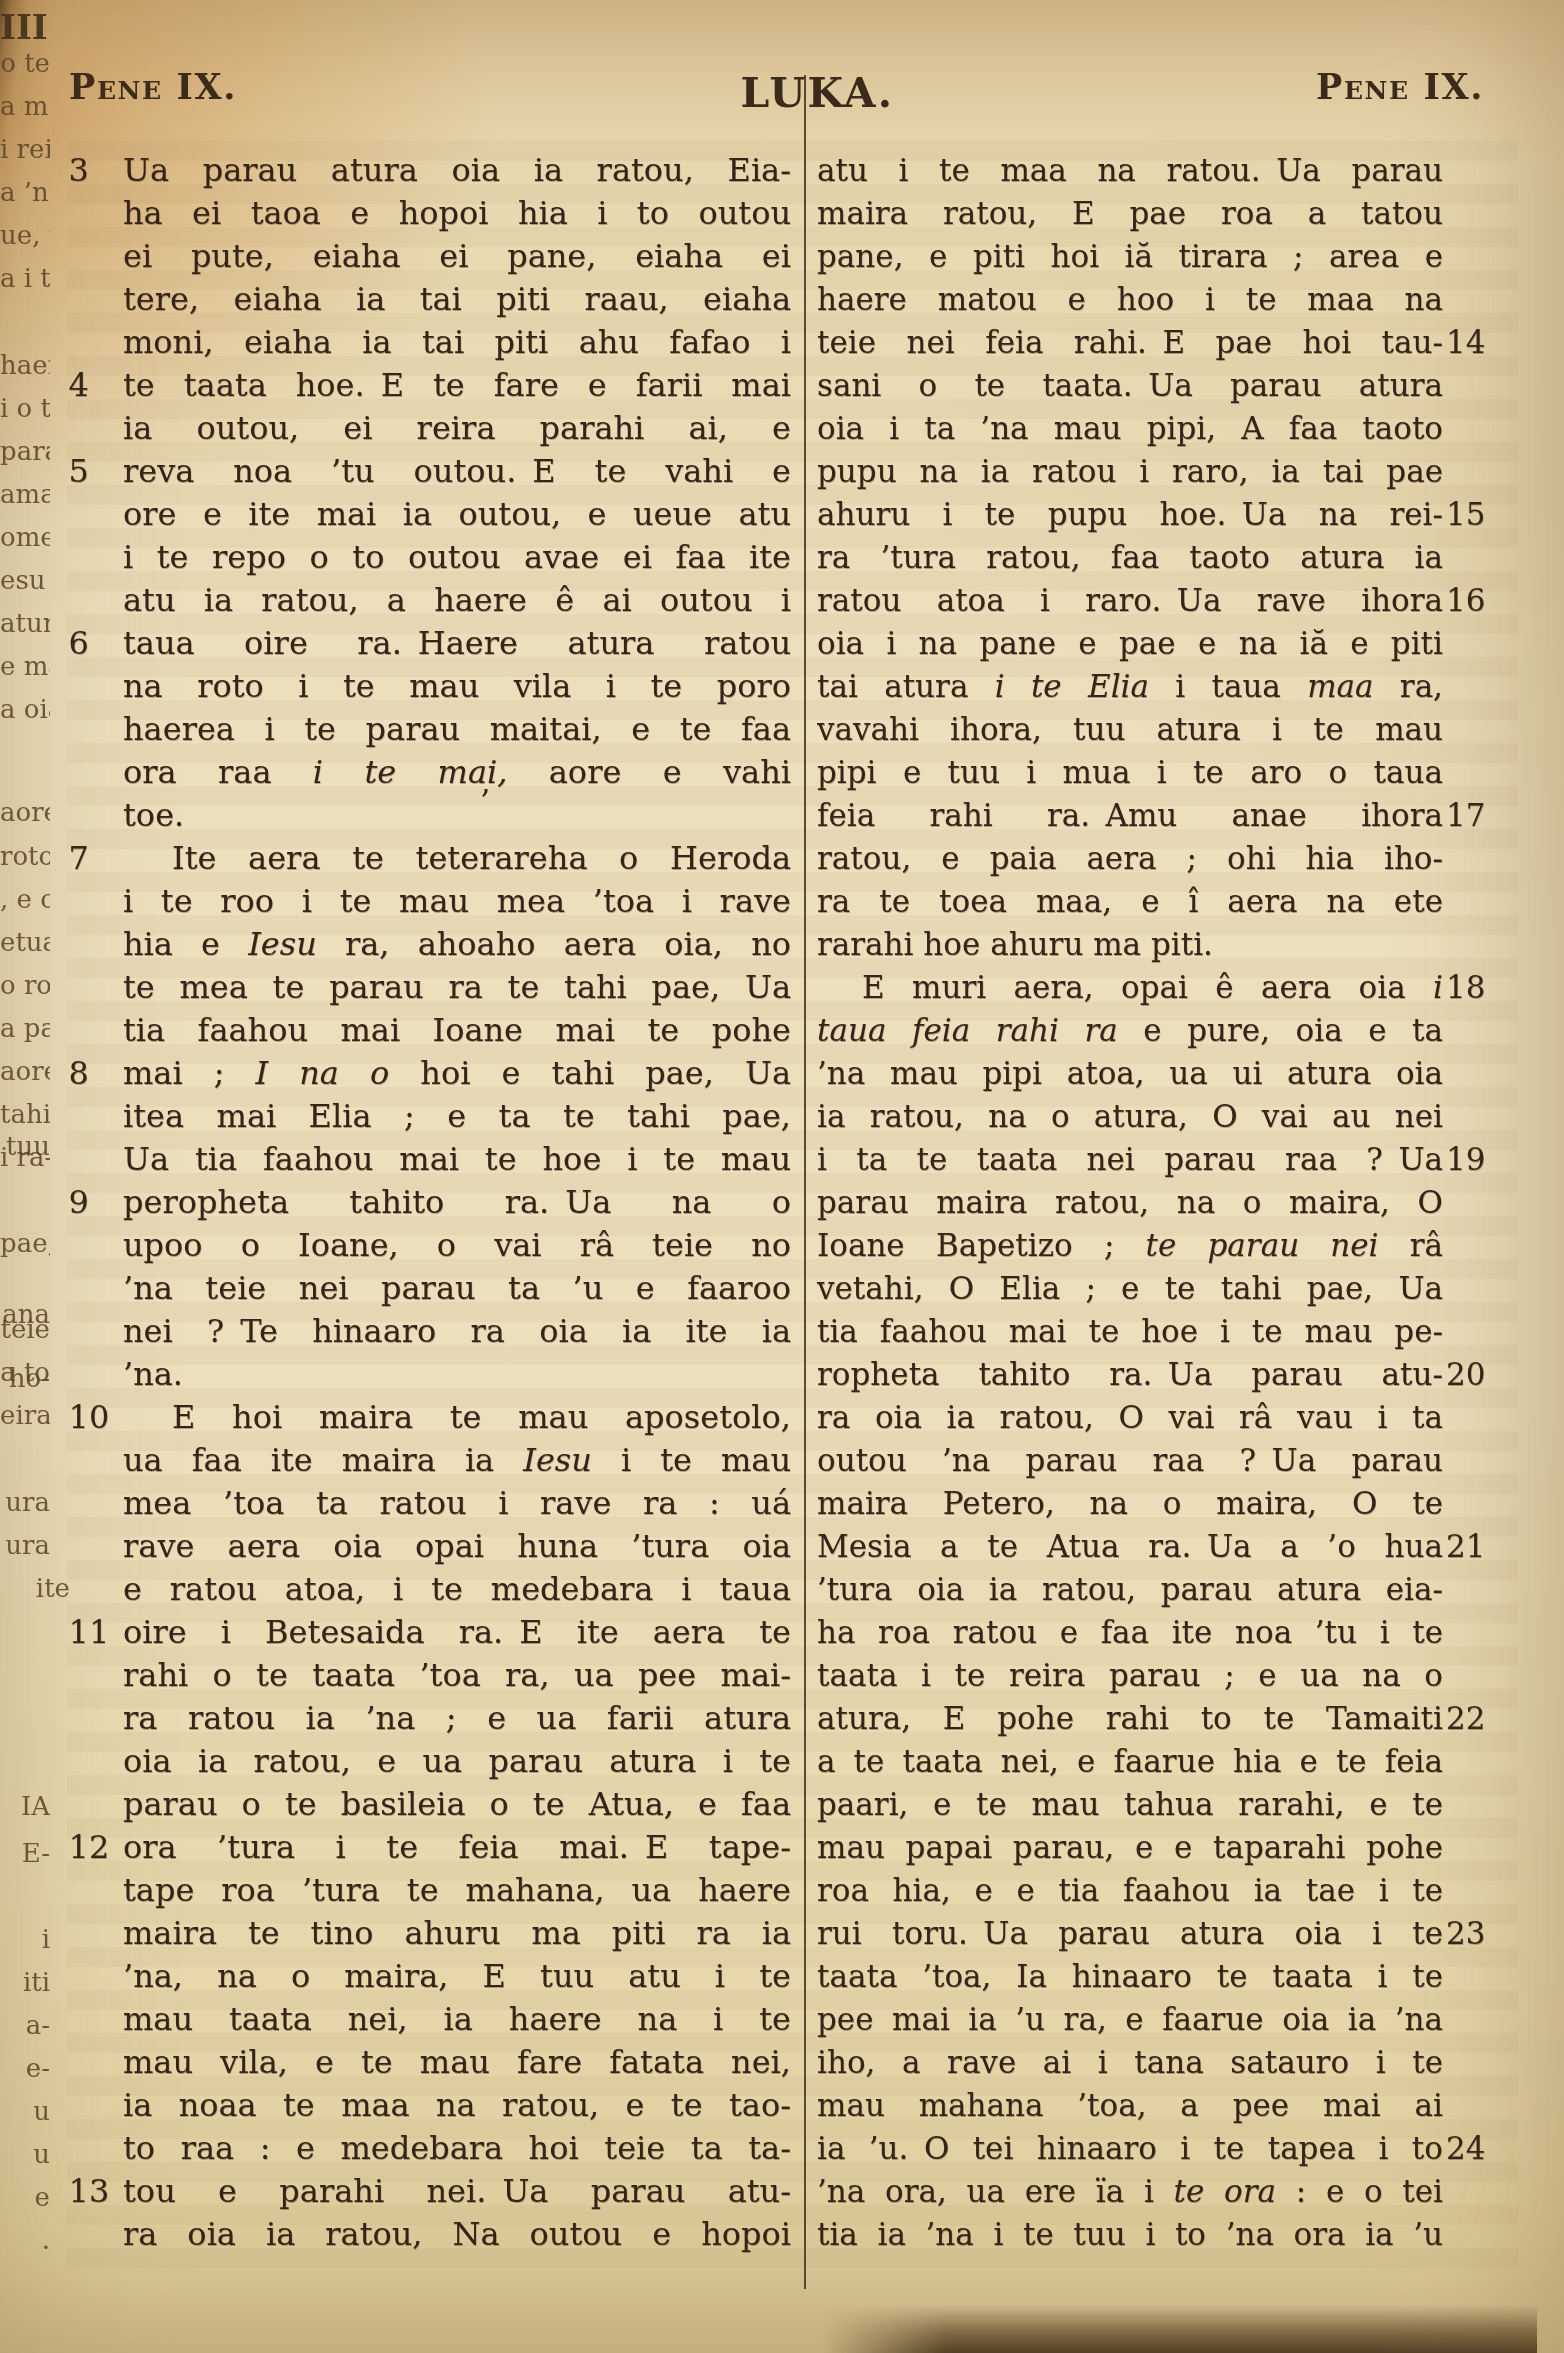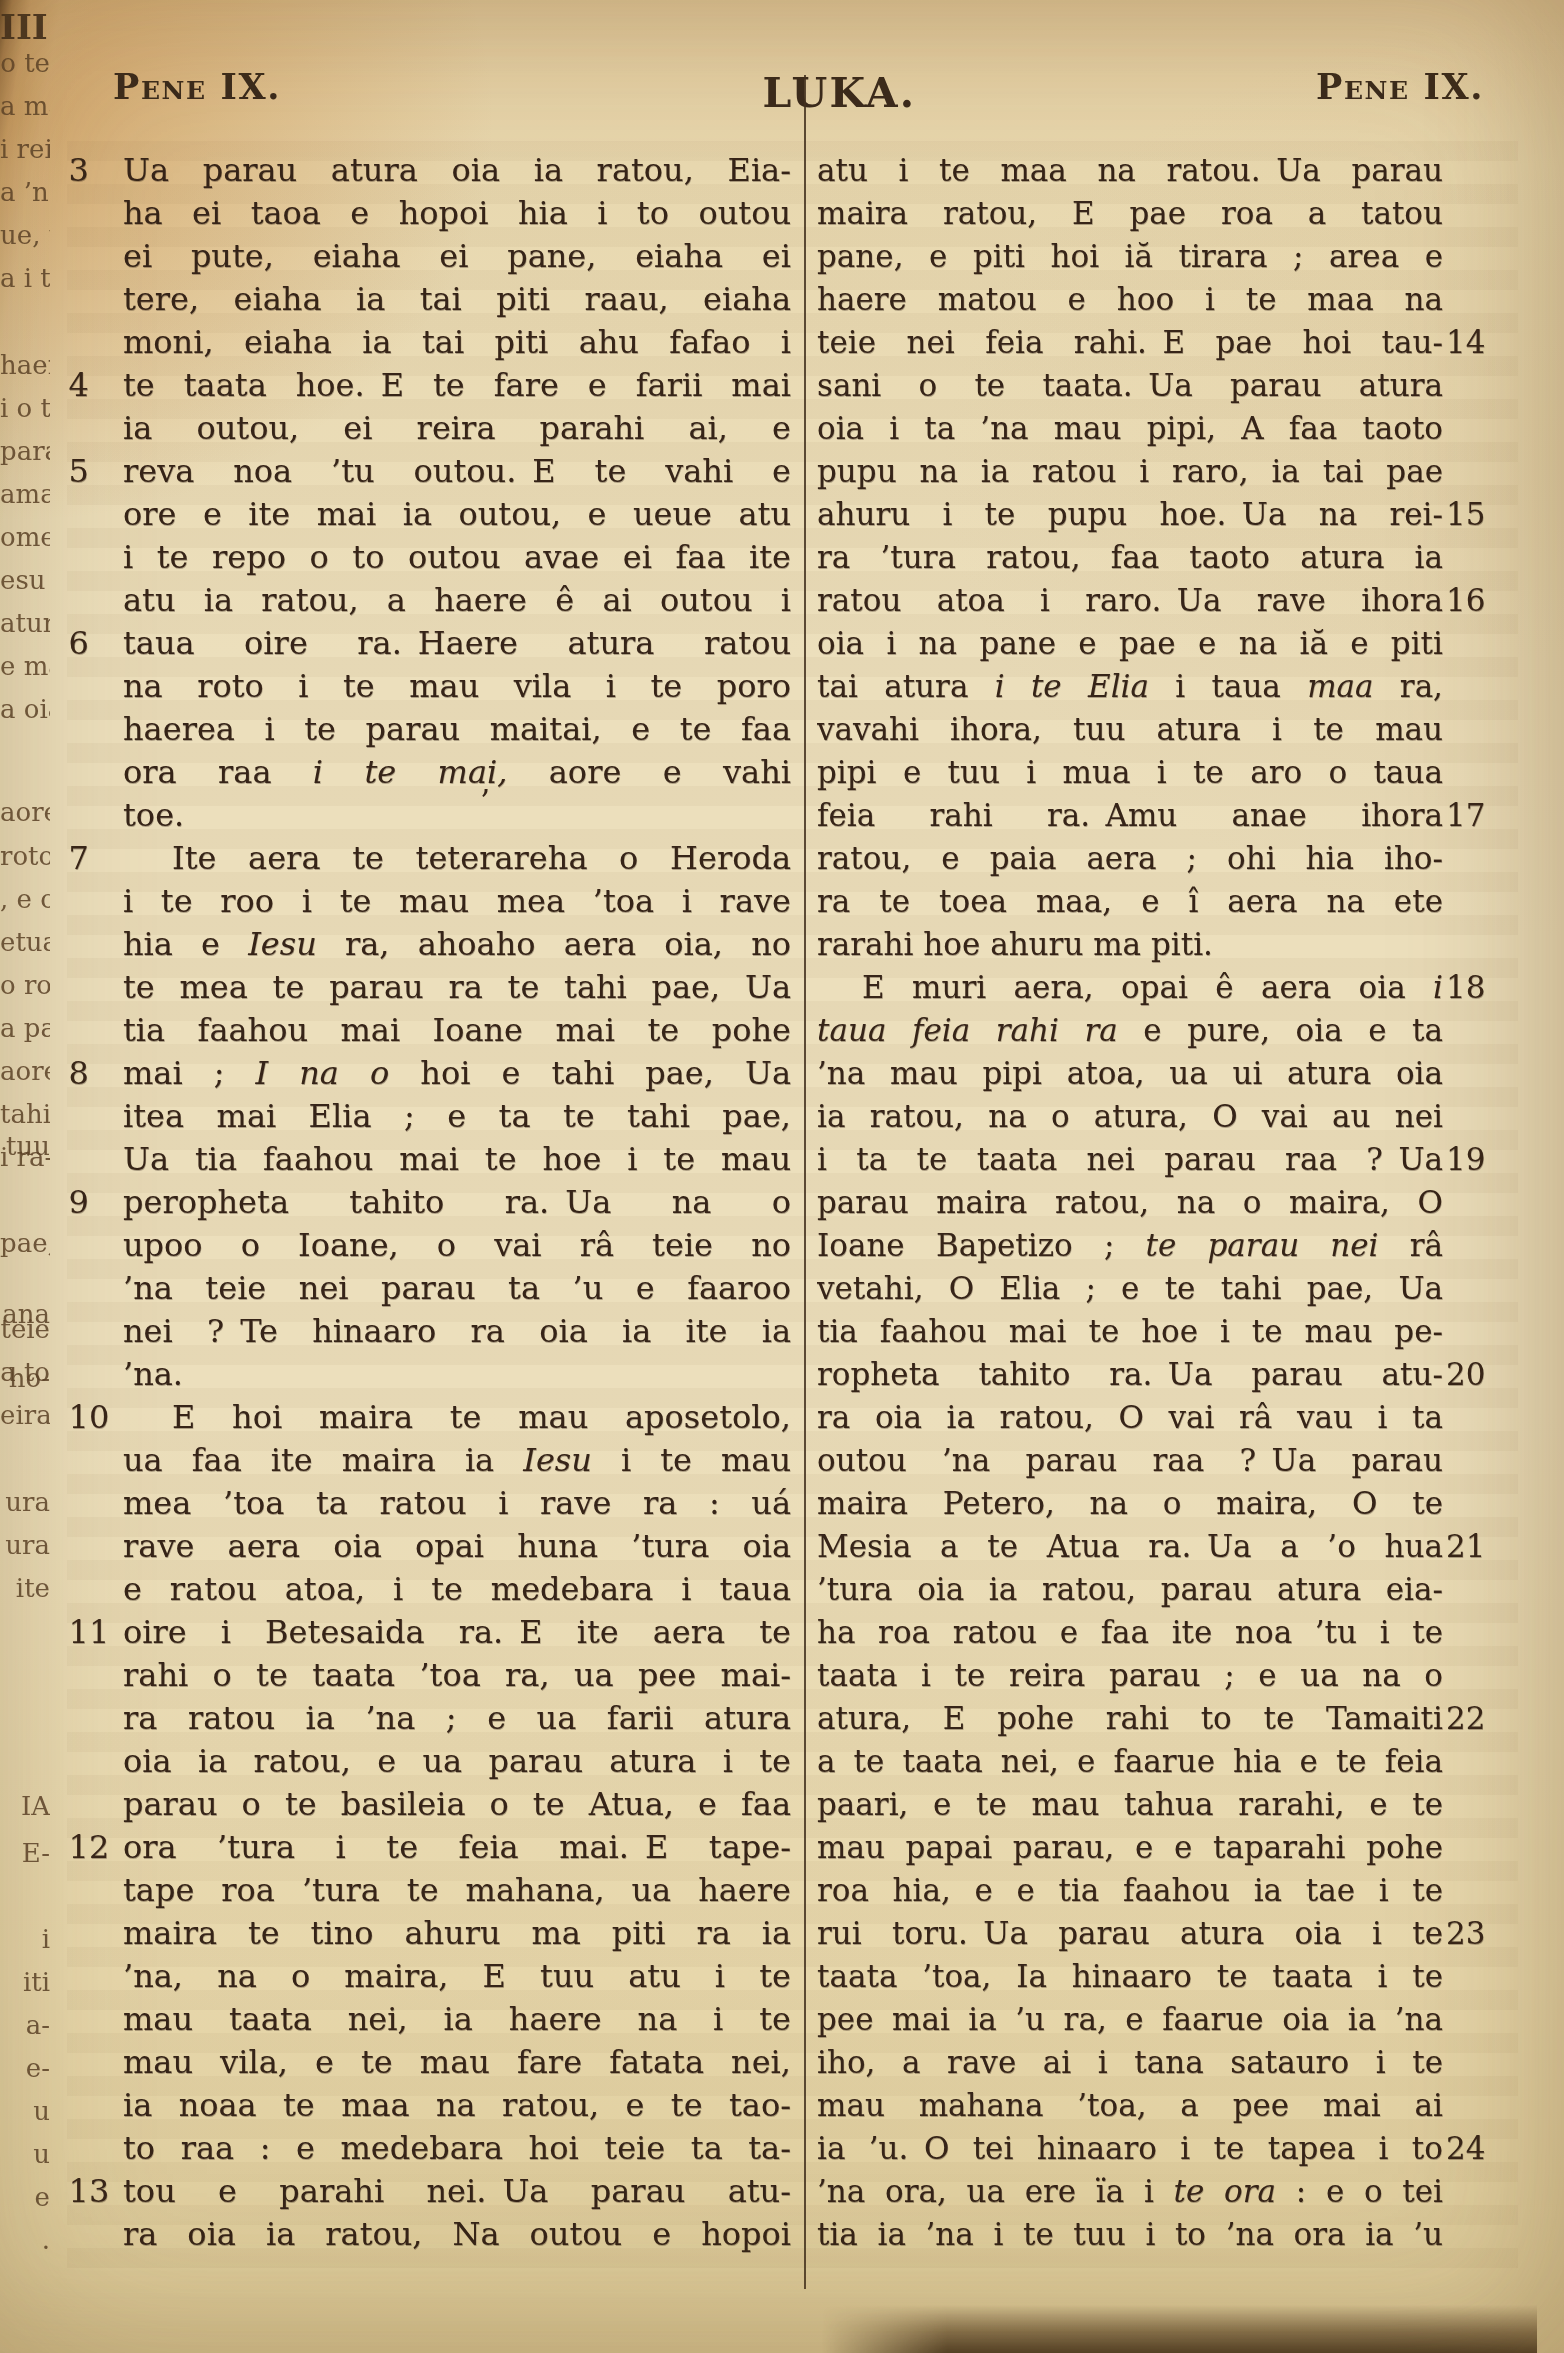--- a/index.html
+++ b/index.html
@@ -13,21 +13,21 @@
       linear-gradient(100deg, rgba(96,66,34,.95) 0px, rgba(140,98,52,.6) 12.5px, rgba(190,144,86,.38) 30px, rgba(214,182,130,.18) 61px, rgba(226,204,156,0) 94px),
       radial-gradient(704px 595px at 15.6px 117px, rgba(196,128,54,.5), rgba(196,128,54,0) 68%),
       radial-gradient(1095px 782px at 102% 20%, rgba(215,190,140,.25), transparent 60%),
       linear-gradient(180deg,#dfc698 0%, #e8d8af 7%, #ecdfbc 28%, #ecdfbc 60%, #e7d7ab 84%, #dbc997 100%);
   }
   .vignette{position:absolute;inset:0;pointer-events:none;
     box-shadow: inset 0 0 172px rgba(112,80,38,.26), inset -39px -31px 110px rgba(132,96,46,.16);}
   .bleed{position:absolute;left:67px;right:47px;top:141px;bottom:70px;pointer-events:none;
     background:repeating-linear-gradient(180deg, rgba(126,94,54,.055) 0 20.3px, rgba(126,94,54,0) 20.3px 43px);}
   .hdr{position:absolute;top:66px;font-weight:bold;font-variant:small-caps;
-    font-size:35px;letter-spacing:1.6px;color:#3a2a1b;margin-left:44px;}
+    font-size:35px;letter-spacing:1.6px;color:#3a2a1b;}
   .hdr-left{left:69px;}
   .hdr-right{right:81px;}
   .hdr-center{top:69px;left:70px;right:0;text-align:center;font-variant:normal;
     font-size:41px;letter-spacing:2.3px;}
   .divider{position:absolute;left:804px;top:75px;width:2.3px;height:2214px;
     background:#42301e;opacity:.85;}
   .col{position:absolute;top:149px;}
   .col-left{left:67px;width:724px;}
   .col-right{left:817px;width:678px;}
   .line{position:relative;height:43px;line-height:43px;overflow:hidden;
@@ -193,21 +193,21 @@
       <div class="frag" style="top: 1143px;">i ra-</div>
       <div class="frag" style="top: 1132px;">tuu</div>
       <div class="frag" style="top: 1229px;">pae,</div>
       <div class="frag" style="top: 1300px;">ana</div>
       <div class="frag" style="top: 1315px;">teie</div>
       <div class="frag" style="top: 1358px;">a to</div>
       <div class="frag" style="top: 1401px;">eira</div>
       <div class="frag" style="top: 1364px;">ho-</div>
       <div class="frag" style="top: 1488px;">ura</div>
       <div class="frag" style="top: 1531px;">ura</div>
-      <div class="frag" style="top: 1574px;">ite</div>
+      <div class="frag" style="top: 1574px; margin-left: 20px;">ite</div>
       <div class="frag" style="top: 1792px;">IA</div>
       <div class="frag" style="top: 1839px;">E-</div>
       <div class="frag" style="top: 1925px;">i</div>
       <div class="frag" style="top: 1968px;">iti</div>
       <div class="frag" style="top: 2011px;">a-</div>
       <div class="frag" style="top: 2054px;">e-</div>
       <div class="frag" style="top: 2097px;">u</div>
       <div class="frag" style="top: 2140px;">u</div>
       <div class="frag" style="top: 2183px;">e</div>
       <div class="frag" style="top: 2226px;">.</div>

